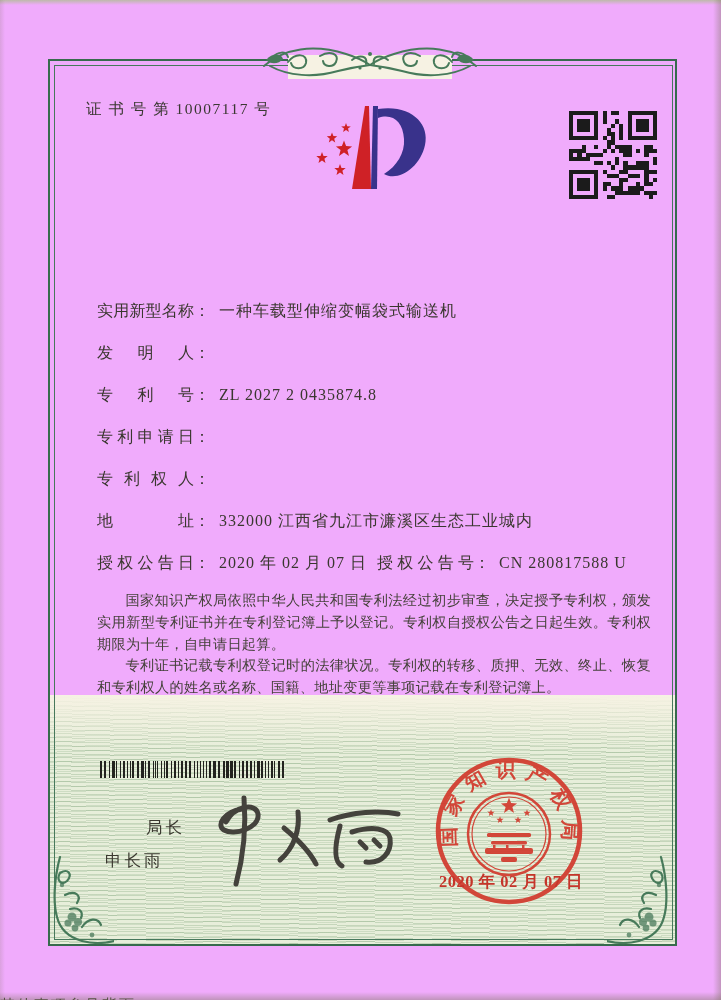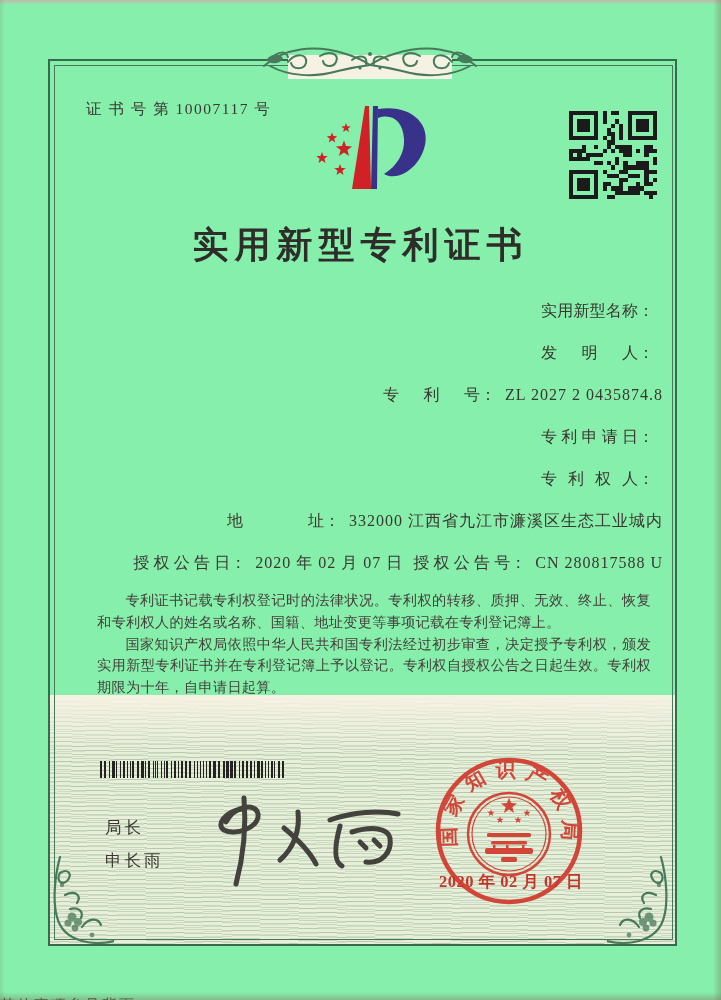--- a/index.html
+++ b/index.html
@@ -1,16 +1,16 @@
 <!DOCTYPE html>
 <html><head>
 <meta charset="utf-8">
 <style>
   html,body{margin:0;padding:0;background:#d9d5c6;}
-  .stage{position:relative;width:721px;height:1000px;background:#86efac;overflow:hidden;
+  .stage{position:relative;width:721px;height:1000px;background:#f0abfc;overflow:hidden;
          font-family:"Liberation Serif","DejaVu Serif",serif;color:#38352e;}
   
   .edge-top{position:absolute;left:0;top:0;right:0;height:5px;
             background:linear-gradient(180deg,#bdb9a9,rgba(246,242,227,0));}
   .edge-right{position:absolute;top:0;bottom:0;right:0;width:8px;
             background:linear-gradient(270deg,rgba(120,113,90,.38),rgba(120,113,90,0));}
   .edge-bottom{position:absolute;left:0;right:0;bottom:0;height:8px;
             background:linear-gradient(0deg,rgba(120,113,90,.40),rgba(120,113,90,0));}
   .edge-left{position:absolute;top:0;bottom:0;left:0;width:5px;
             background:linear-gradient(90deg,rgba(120,113,90,.18),rgba(120,113,90,0));}
@@ -30,31 +30,31 @@
   .corner-orn{position:absolute;top:855px;}
   .corner-orn.left{left:48px;}
   .corner-orn.right{left:607px;transform:scaleX(-1);}
   .cert-no{position:absolute;left:86px;top:99px;font-size:15.5px;letter-spacing:1.5px;color:#3a3831;}
   .logo{position:absolute;left:297px;top:101px;}
   .qr{position:absolute;left:569px;top:111px;width:88px;height:88px;}
   .title{position:absolute;left:0;right:0;top:221px;text-align:center;
          font-size:36px;font-weight:700;letter-spacing:6px;color:#2e2d29;}
   .fields{position:absolute;left:97px;right:58px;top:301px;}
   .row{display:flex;align-items:baseline;height:22px;margin-bottom:20px;
-       font-size:16px;color:#3a372f;white-space:nowrap;justify-content:flex-end;}
+       font-size:16px;color:#3a372f;white-space:nowrap;}
   .flabel{display:inline-block;width:97px;text-align:justify;text-align-last:justify;flex:none;}
   .colon{flex:none;margin-right:9px;}
   .fvalue{letter-spacing:1px;}
   .gd-value{width:158px;flex:none;letter-spacing:1px;}
   .paras{position:absolute;left:97px;right:70px;top:590px;}
   .paras p{margin:0;font-size:14.2px;line-height:21.8px;letter-spacing:.3px;
            text-indent:2em;text-align:justify;color:#45413a;}
   .barcode{position:absolute;left:100px;top:761px;width:188px;height:17px;}
   .director{position:absolute;left:105px;top:817px;font-size:16.5px;color:#3a382f;}
-  .director .l1{letter-spacing:3px;margin-bottom:11px;}
+  .director .l1{letter-spacing:3px;margin-bottom:11px;margin-left:41px;}
   .director .l2{letter-spacing:3px;margin-top:8px;}
   .sig{position:absolute;left:198px;top:790px;}
   .seal{position:absolute;left:430px;top:752px;opacity:.93;}
   .seal-date{position:absolute;left:436px;top:871px;width:150px;text-align:center;
              font-size:16.5px;font-weight:600;color:#c5352a;letter-spacing:.5px;z-index:6;}
   .page-no{position:absolute;left:0;right:0;top:918px;text-align:center;
            font-size:14px;color:#3c3a33;letter-spacing:1px;}
   .back-note{position:absolute;left:0;right:0;top:956px;text-align:left;
              font-size:15px;color:#46423a;letter-spacing:2px;margin-top:40px;}
   svg{display:block;}
@@ -138,26 +138,26 @@
         <polygon points="47.0,39.5 49.1,45.1 55.1,45.4 50.4,49.1 52.0,54.9 47.0,51.6 42.0,54.9 43.6,49.1 38.9,45.4 44.9,45.1"></polygon>
         <polygon points="25.0,51.0 26.5,55.0 30.7,55.1 27.4,57.8 28.5,61.9 25.0,59.5 21.5,61.9 22.6,57.8 19.3,55.1 23.5,55.0"></polygon>
         <polygon points="43.0,63.0 44.5,67.0 48.7,67.1 45.4,69.8 46.5,73.9 43.0,71.5 39.5,73.9 40.6,69.8 37.3,67.1 41.5,67.0"></polygon>
       </g>
   </svg>
 
   <svg class="qr" id="qr-svg" viewBox="0 0 21 21" shape-rendering="crispEdges">
       <path d="M0 0h1v1h-1zM1 0h1v1h-1zM2 0h1v1h-1zM3 0h1v1h-1zM4 0h1v1h-1zM5 0h1v1h-1zM6 0h1v1h-1zM8 0h1v1h-1zM10 0h1v1h-1zM11 0h1v1h-1zM14 0h1v1h-1zM15 0h1v1h-1zM16 0h1v1h-1zM17 0h1v1h-1zM18 0h1v1h-1zM19 0h1v1h-1zM20 0h1v1h-1zM0 1h1v1h-1zM6 1h1v1h-1zM8 1h1v1h-1zM14 1h1v1h-1zM20 1h1v1h-1zM0 2h1v1h-1zM2 2h1v1h-1zM3 2h1v1h-1zM4 2h1v1h-1zM6 2h1v1h-1zM8 2h1v1h-1zM11 2h1v1h-1zM14 2h1v1h-1zM16 2h1v1h-1zM17 2h1v1h-1zM18 2h1v1h-1zM20 2h1v1h-1zM0 3h1v1h-1zM2 3h1v1h-1zM3 3h1v1h-1zM4 3h1v1h-1zM6 3h1v1h-1zM10 3h1v1h-1zM12 3h1v1h-1zM14 3h1v1h-1zM16 3h1v1h-1zM17 3h1v1h-1zM18 3h1v1h-1zM20 3h1v1h-1zM0 4h1v1h-1zM2 4h1v1h-1zM3 4h1v1h-1zM4 4h1v1h-1zM6 4h1v1h-1zM9 4h1v1h-1zM12 4h1v1h-1zM14 4h1v1h-1zM16 4h1v1h-1zM17 4h1v1h-1zM18 4h1v1h-1zM20 4h1v1h-1zM0 5h1v1h-1zM6 5h1v1h-1zM9 5h1v1h-1zM10 5h1v1h-1zM12 5h1v1h-1zM14 5h1v1h-1zM20 5h1v1h-1zM0 6h1v1h-1zM1 6h1v1h-1zM2 6h1v1h-1zM3 6h1v1h-1zM4 6h1v1h-1zM5 6h1v1h-1zM6 6h1v1h-1zM8 6h1v1h-1zM10 6h1v1h-1zM12 6h1v1h-1zM14 6h1v1h-1zM15 6h1v1h-1zM16 6h1v1h-1zM17 6h1v1h-1zM18 6h1v1h-1zM19 6h1v1h-1zM20 6h1v1h-1zM9 7h1v1h-1zM10 7h1v1h-1zM3 8h1v1h-1zM6 8h1v1h-1zM9 8h1v1h-1zM11 8h1v1h-1zM12 8h1v1h-1zM13 8h1v1h-1zM14 8h1v1h-1zM18 8h1v1h-1zM19 8h1v1h-1zM0 9h1v1h-1zM1 9h1v1h-1zM2 9h1v1h-1zM3 9h1v1h-1zM8 9h1v1h-1zM10 9h1v1h-1zM12 9h1v1h-1zM13 9h1v1h-1zM14 9h1v1h-1zM16 9h1v1h-1zM18 9h1v1h-1zM19 9h1v1h-1zM20 9h1v1h-1zM0 10h1v1h-1zM2 10h1v1h-1zM4 10h1v1h-1zM5 10h1v1h-1zM6 10h1v1h-1zM7 10h1v1h-1zM13 10h1v1h-1zM14 10h1v1h-1zM18 10h1v1h-1zM0 11h1v1h-1zM1 11h1v1h-1zM2 11h1v1h-1zM3 11h1v1h-1zM4 11h1v1h-1zM11 11h1v1h-1zM20 11h1v1h-1zM6 12h1v1h-1zM7 12h1v1h-1zM9 12h1v1h-1zM11 12h1v1h-1zM13 12h1v1h-1zM16 12h1v1h-1zM17 12h1v1h-1zM18 12h1v1h-1zM20 12h1v1h-1zM10 13h1v1h-1zM13 13h1v1h-1zM14 13h1v1h-1zM15 13h1v1h-1zM16 13h1v1h-1zM17 13h1v1h-1zM18 13h1v1h-1zM0 14h1v1h-1zM1 14h1v1h-1zM2 14h1v1h-1zM3 14h1v1h-1zM4 14h1v1h-1zM5 14h1v1h-1zM6 14h1v1h-1zM8 14h1v1h-1zM12 14h1v1h-1zM13 14h1v1h-1zM18 14h1v1h-1zM19 14h1v1h-1zM20 14h1v1h-1zM0 15h1v1h-1zM6 15h1v1h-1zM9 15h1v1h-1zM10 15h1v1h-1zM11 15h1v1h-1zM14 15h1v1h-1zM15 15h1v1h-1zM16 15h1v1h-1zM18 15h1v1h-1zM0 16h1v1h-1zM2 16h1v1h-1zM3 16h1v1h-1zM4 16h1v1h-1zM6 16h1v1h-1zM12 16h1v1h-1zM13 16h1v1h-1zM18 16h1v1h-1zM20 16h1v1h-1zM0 17h1v1h-1zM2 17h1v1h-1zM3 17h1v1h-1zM4 17h1v1h-1zM6 17h1v1h-1zM8 17h1v1h-1zM9 17h1v1h-1zM12 17h1v1h-1zM16 17h1v1h-1zM18 17h1v1h-1zM19 17h1v1h-1zM0 18h1v1h-1zM2 18h1v1h-1zM3 18h1v1h-1zM4 18h1v1h-1zM6 18h1v1h-1zM8 18h1v1h-1zM10 18h1v1h-1zM11 18h1v1h-1zM12 18h1v1h-1zM14 18h1v1h-1zM15 18h1v1h-1zM16 18h1v1h-1zM17 18h1v1h-1zM0 19h1v1h-1zM6 19h1v1h-1zM11 19h1v1h-1zM12 19h1v1h-1zM13 19h1v1h-1zM14 19h1v1h-1zM15 19h1v1h-1zM16 19h1v1h-1zM18 19h1v1h-1zM19 19h1v1h-1zM20 19h1v1h-1zM0 20h1v1h-1zM1 20h1v1h-1zM2 20h1v1h-1zM3 20h1v1h-1zM4 20h1v1h-1zM5 20h1v1h-1zM6 20h1v1h-1zM9 20h1v1h-1zM10 20h1v1h-1zM19 20h1v1h-1z" fill="#1b1b1b"></path>
     </svg>
 
-  <div class="title">实用新型专利证书</div>
 
   <div class="fields">
     <div class="row">
       <span class="flabel">实用新型名称</span>
         <span class="colon">：</span>
+      <span class="fvalue">一种车载型伸缩变幅袋式输送机</span>
     </div>
     <div class="row">
       <span class="flabel">发明人</span>
         <span class="colon">：</span>
     </div>
     <div class="row">
       <span class="flabel">专利号</span>
         <span class="colon">：</span>
       <span class="fvalue">ZL 2027 2 0435874.8</span>
     </div>
@@ -178,22 +178,22 @@
       <span class="flabel">授权公告日</span>
         <span class="colon">：</span>
       <span class="fvalue gd-value">2020 年 02 月 07 日</span>
       <span class="flabel">授权公告号</span>
         <span class="colon">：</span>
       <span class="fvalue">CN 280817588 U</span>
     </div>
   </div>
 
   <div class="paras">
+    <p>国家知识产权局依照中华人民共和国专利法经过初步审查，决定授予专利权，颁发实用新型专利证书并在专利登记簿上予以登记。专利权自授权公告之日起生效。专利权期限为十年，自申请日起算。</p>
     <p>专利证书记载专利权登记时的法律状况。专利权的转移、质押、无效、终止、恢复和专利权人的姓名或名称、国籍、地址变更等事项记载在专利登记簿上。</p>
-    <p>国家知识产权局依照中华人民共和国专利法经过初步审查，决定授予专利权，颁发实用新型专利证书并在专利登记簿上予以登记。专利权自授权公告之日起生效。专利权期限为十年，自申请日起算。</p>
   </div>
 
   <svg class="barcode" id="barcode-svg" viewBox="0 0 188 17" preserveAspectRatio="none">
       <path d="M0 0h2v17h-2zM4 0h2v17h-2zM9 0h1v17h-1zM12 0h3v17h-3zM16 0h1v17h-1zM20 0h1v17h-1zM23 0h2v17h-2zM27 0h1v17h-1zM30 0h1v17h-1zM32 0h2v17h-2zM37 0h2v17h-2zM41 0h3v17h-3zM45 0h1v17h-1zM48 0h2v17h-2zM53 0h1v17h-1zM55 0h1v17h-1zM57 0h1v17h-1zM61 0h1v17h-1zM64 0h1v17h-1zM66 0h2v17h-2zM71 0h1v17h-1zM74 0h2v17h-2zM78 0h1v17h-1zM81 0h2v17h-2zM85 0h2v17h-2zM89 0h2v17h-2zM94 0h1v17h-1zM97 0h1v17h-1zM100 0h1v17h-1zM103 0h1v17h-1zM106 0h1v17h-1zM109 0h2v17h-2zM113 0h3v17h-3zM118 0h2v17h-2zM123 0h2v17h-2zM126 0h3v17h-3zM130 0h3v17h-3zM134 0h2v17h-2zM139 0h1v17h-1zM142 0h2v17h-2zM146 0h2v17h-2zM150 0h2v17h-2zM154 0h1v17h-1zM157 0h3v17h-3zM161 0h2v17h-2zM165 0h1v17h-1zM168 0h1v17h-1zM171 0h2v17h-2zM174 0h1v17h-1zM178 0h2v17h-2zM182 0h2v17h-2z" fill="#23231f"></path>
     </svg>
 
   <div class="director">
     <div class="l1">局长</div>
     <div class="l2">申长雨</div>
   </div>

